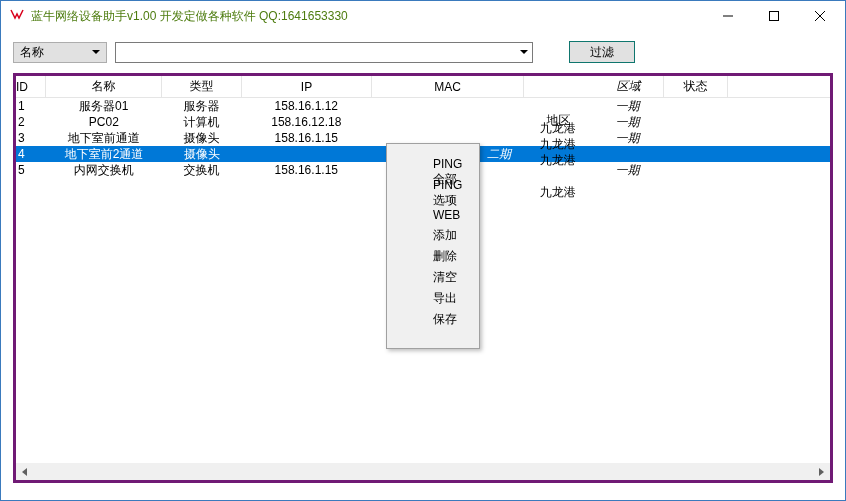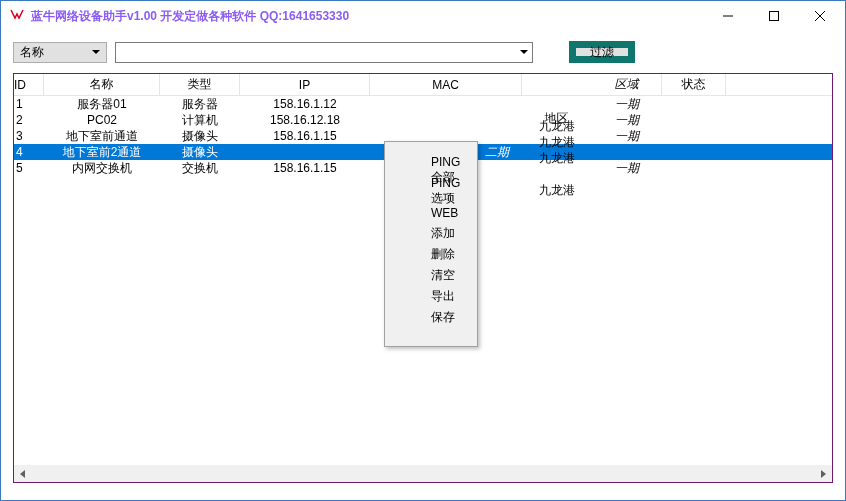--- a/index.html
+++ b/index.html
@@ -1,28 +1,28 @@
 <!DOCTYPE html>
 <html><head>
 <meta charset="utf-8">
 <style>
 * { margin:0; padding:0; box-sizing:border-box; font-family:"Microsoft YaHei","SimSun",sans-serif; font-size:12px; }
 body { background:#fff; width:846px; height:501px; border:1px solid #3a7abd; overflow:hidden; position:relative; }
 .titlebar { height:30px; display:flex; align-items:center; padding:0 2px 0 8px; background:#fff; }
 .title-icon { width:16px; height:16px; margin-right:6px; position:relative; }
 .title-icon svg { width:16px; height:16px; }
-.title-text { flex:1; font-size:12px; color:#8b5cf6;font-weight:bold; }
+.title-text { flex:1; font-size:12px; color:#4d7c0f; }
 .win-btn { width:46px; height:30px; display:flex; align-items:center; justify-content:center; color:#000; }
 .toolbar { padding:10px 12px; display:flex; align-items:center; gap:8px; }
 .combo { width:94px; height:21px; border:1px solid #adadad; background:#e1e1e1; display:flex; align-items:center; padding:0 6px; justify-content:space-between; }
 .combo-arrow { width:0; height:0; border-left:4px solid transparent; border-right:4px solid transparent; border-top:4px solid #000; }
 .textfield { width:418px; height:21px; border:1px solid #7a7a7a; background:#fff; padding:0 4px; display:flex; align-items:center; justify-content:flex-end; }
 .tf-arrow { width:0; height:0; border-left:4px solid transparent; border-right:4px solid transparent; border-top:4px solid #000; margin-left:4px; }
-.btn-filter { width:66px; height:22px; border:7px solid #0f766e; background:#e1e1e1; display:flex; align-items:center; justify-content:center; }
-.table-wrap { margin:0 12px; border:1px solid #701a75; height:410px; background:#fff; position:relative; overflow:hidden; }
+.btn-filter { width:66px; height:22px; border:1px solid #0f766e; background:#e1e1e1; display:flex; align-items:center; justify-content:center; }
+.table-wrap { margin:0 12px; border:3px solid #701a75; height:410px; background:#fff; position:relative; overflow:hidden; }
 .thead { display:flex; height:22px; background:#fff; border-bottom:1px solid #e5e5e5; }
 .th { border-right:1px solid #e5e5e5; display:flex; align-items:center; justify-content:center; font-size:12px; color:#000; }
 .tbody { }
 .tr { display:flex; height:16px; align-items:center; }
 .tr.selected { background:#0078d7; color:#fff; }
 .td { display:flex; align-items:center; font-size:12px; padding:0 2px; overflow:hidden; white-space:nowrap; }
 .c-id { width:30px; justify-content:flex-start; }
 .c-name { width:116px; justify-content:center; }
 .c-type { width:80px; justify-content:center; }
 .c-ip { width:130px; justify-content:center; }

